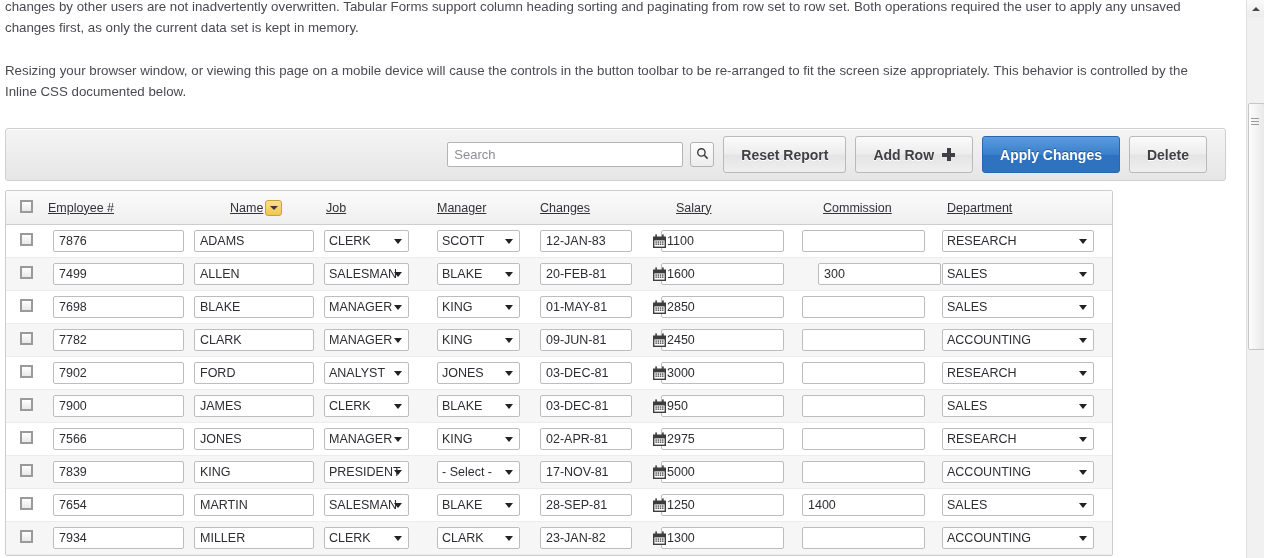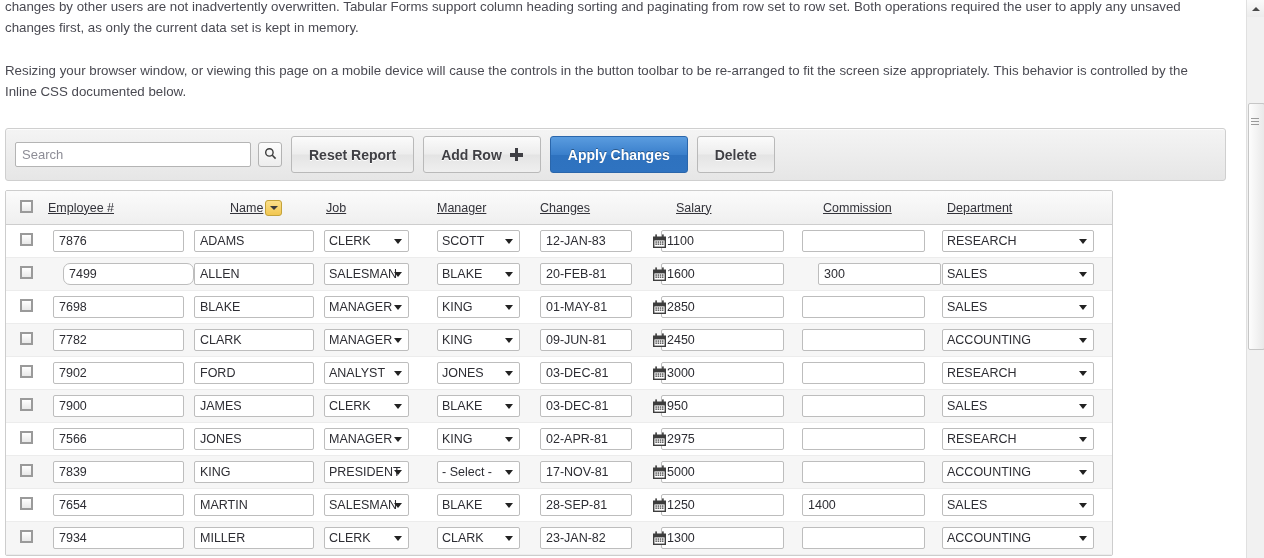--- a/index.html
+++ b/index.html
@@ -38,22 +38,22 @@
 
   
   .toolbar {
     margin: 26px 24px 0 2px;
     background: linear-gradient(to bottom, #f4f4f4 0%, #e6e6e6 100%);
     border: 1px solid #cfcfcf;
     border-radius: 3px;
     height: 53px;
     display: flex;
     align-items: center;
-    justify-content: flex-start;
-    padding: 0 9px;
+    justify-content: flex-end;
+    padding: 0 18px;
     box-sizing: border-box;
     box-shadow: 0 1px 0 rgba(255,255,255,0.7) inset;
   }
   .tb-left { display: flex; align-items: center; }
   .tb-right { display: flex; align-items: center; }
 
   .search-input {
     width: 236px;
     height: 25px;
     box-sizing: border-box;
@@ -411,21 +411,21 @@
                     </g>
                   </svg></span>
               </span>
             </td>
             <td><input class="txt" style="width: 123px; margin-left: 3px;" value="1100"></td>
             <td><input class="txt" style="width: 123px; margin-left: 4px;" value=""></td>
             <td><span class="selwrap"><select class="sel" style="width:152px;margin-left:5px"><option selected="">RESEARCH</option><option>SALES</option><option>ACCOUNTING</option><option>OPERATIONS</option><option>- Select -</option></select></span></td>
           </tr>
           <tr class="alt">
             <td><span class="chk" style="margin-left:14px"></span></td>
-            <td><input class="txt" style="width: 131px; margin-left: 15px; border-radius: 7px;" value="7499"></td>
+            <td><input class="txt" style="width: 131px; margin-left: 5px;" value="7499"></td>
             <td><input class="txt" style="width: 120px;" value="ALLEN"></td>
             <td><span class="selwrap"><select class="sel" style="width:85px"><option>CLERK</option><option selected="">SALESMAN</option><option>MANAGER</option><option>ANALYST</option><option>PRESIDENT</option><option>- Select -</option></select></span></td>
             <td><span class="selwrap"><select class="sel" style="width:83px"><option>SCOTT</option><option selected="">BLAKE</option><option>KING</option><option>JONES</option><option>CLARK</option><option>- Select -</option></select></span></td>
             <td>
               <span class="cellbox">
                 <input class="txt" style="width: 92px;" value="20-FEB-81">
                 <span class="cal"><svg width="15" height="15" viewBox="0 0 15 15">
                     <rect x="1" y="2.5" width="13" height="11.5" fill="#3d3d3d"></rect>
                     <rect x="2.4" y="6.4" width="10.2" height="6.2" fill="#ffffff"></rect>
                     <rect x="3.3" y="0.4" width="1.6" height="3" fill="#3d3d3d"></rect>

